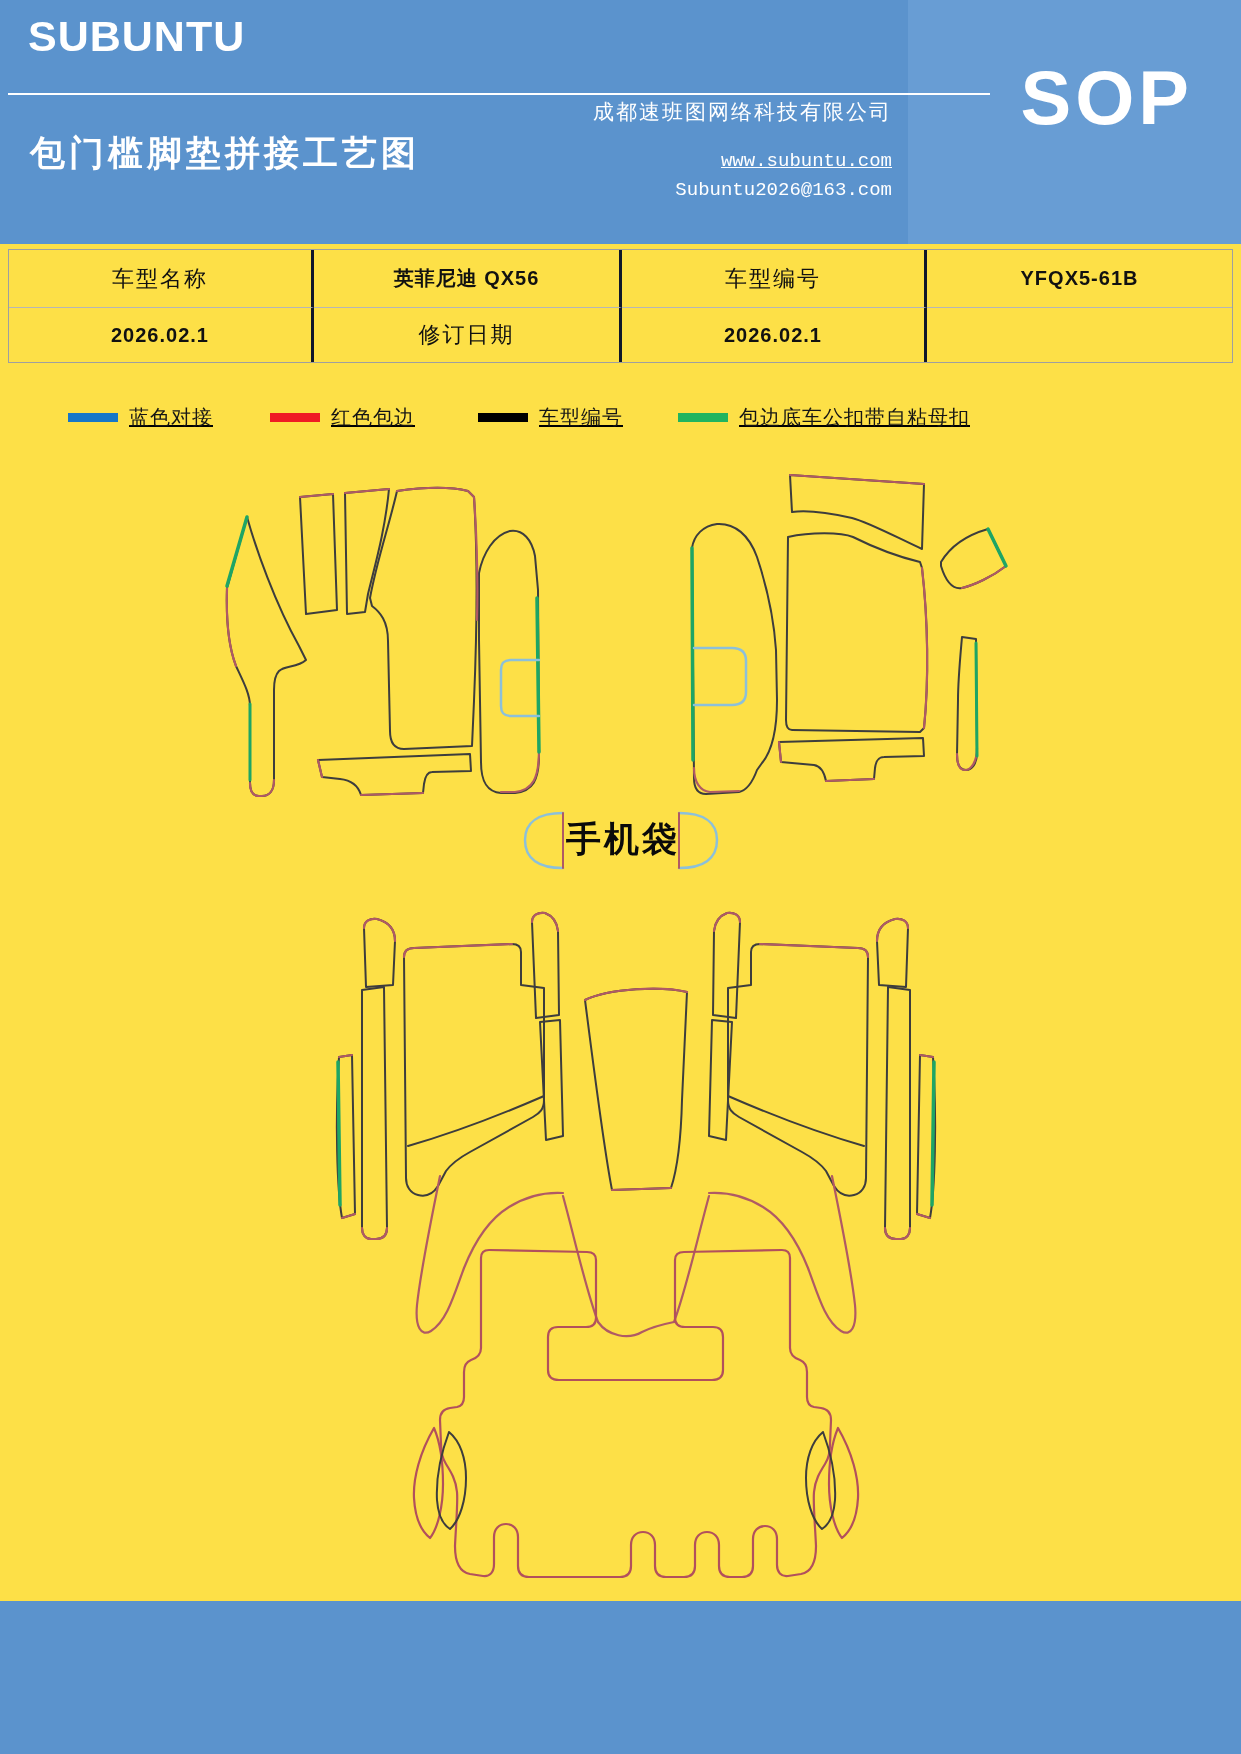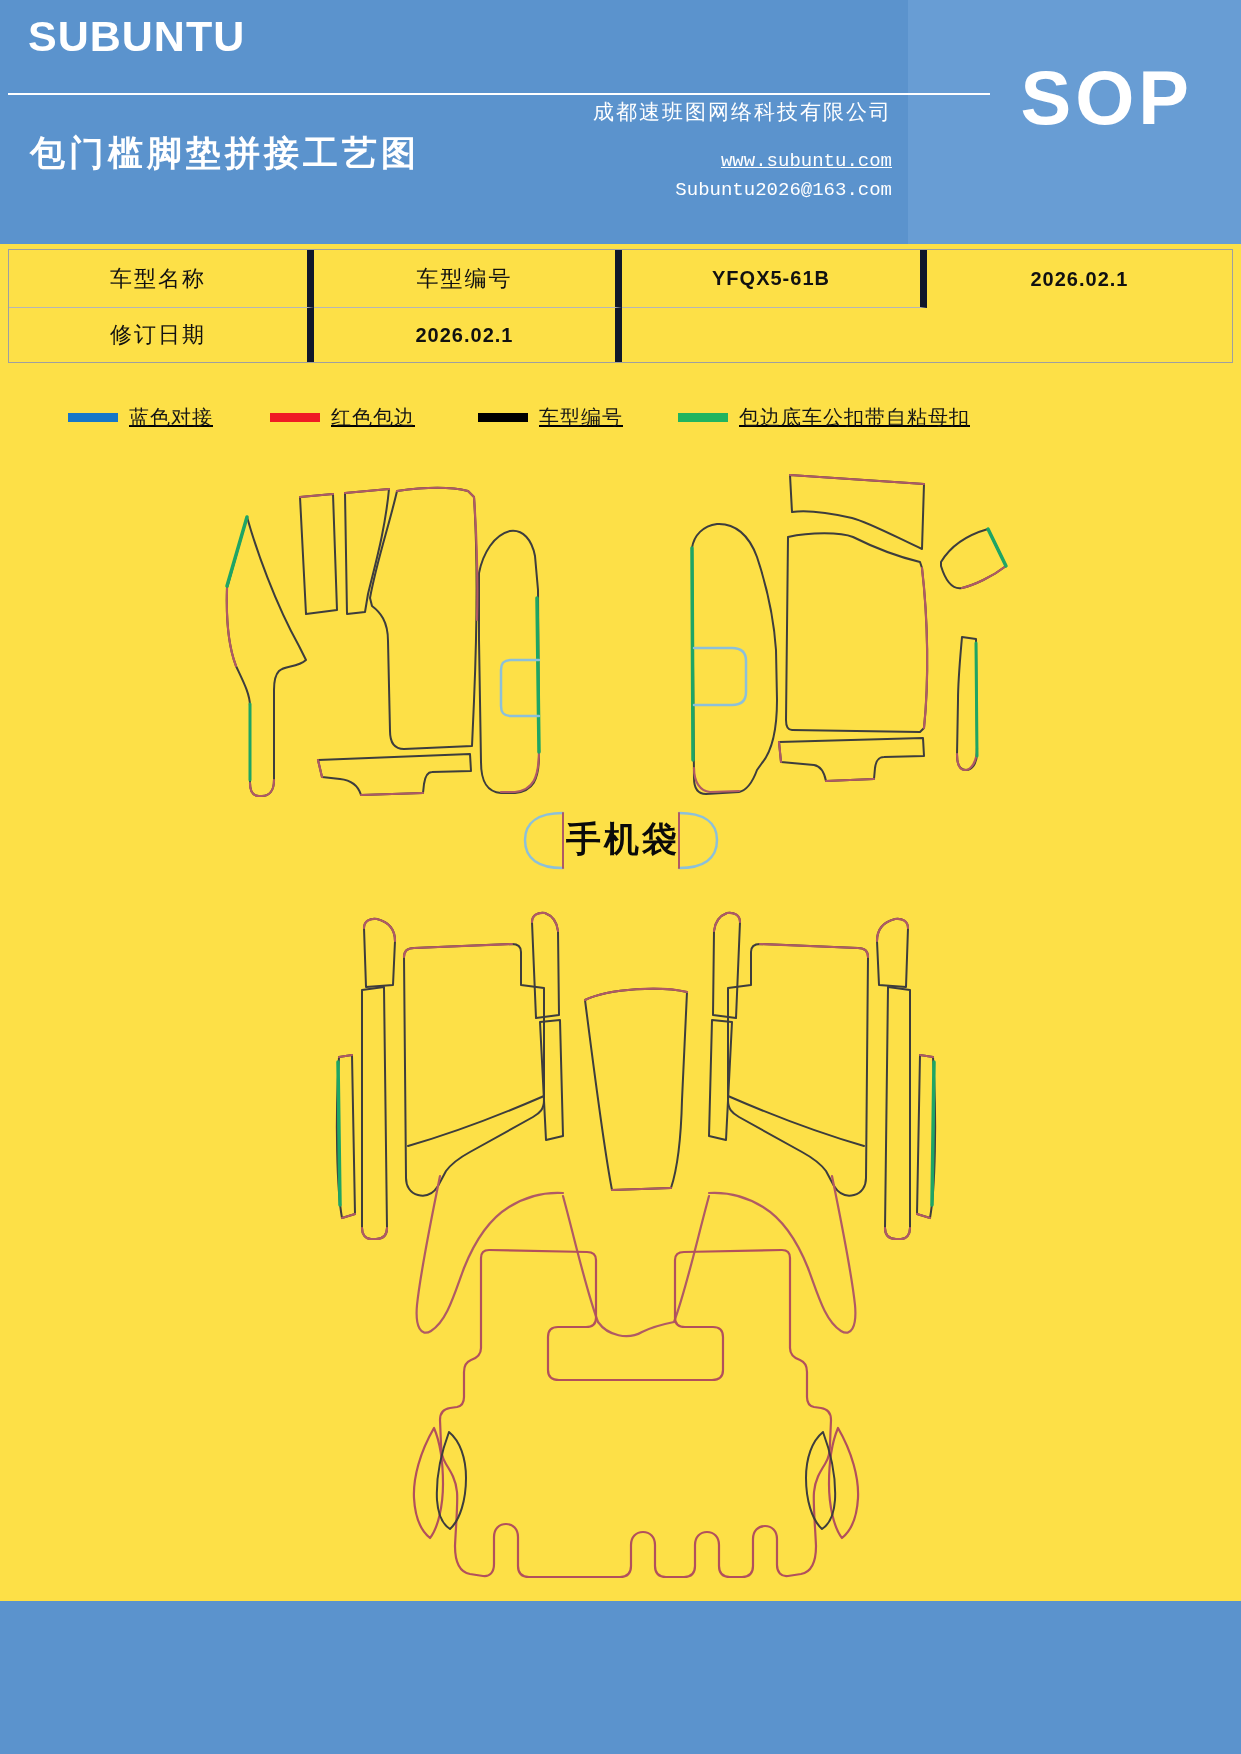--- a/index.html
+++ b/index.html
@@ -18,21 +18,21 @@
   .hdr-site{position:absolute;left:560px;top:150px;width:332px;text-align:right;color:#fff;
         font-size:19px;font-family:"Liberation Mono",monospace;text-decoration:underline;cursor:pointer;}
   .hdr-email{position:absolute;left:560px;top:179px;width:332px;text-align:right;color:#fff;
         font-size:19px;font-family:"Liberation Mono",monospace;}
   .sop{position:absolute;right:48px;top:60px;color:#fff;font-size:76px;font-weight:800;
         letter-spacing:4px;line-height:1;}
   
   .info-table{position:absolute;left:8px;top:249px;width:1225px;height:114px;
         border:1px solid #9f9f9f;box-sizing:border-box;display:grid;
         grid-template-rows:58px 54px;grid-template-columns:305px 308px 305px 1fr;}
-  .cell{border-right:7px solid #0f172a;border-bottom:1px solid #b6b6b6;display:flex;
+  .cell{border-right:3px solid #0f172a;border-bottom:1px solid #b6b6b6;display:flex;
         align-items:center;justify-content:center;color:#111;}
   .cell:nth-child(4n){border-right:none;}
   .cell.last-row{border-bottom:none;}
   .cell .lab{font-size:22px;font-family:"Liberation Serif",serif;letter-spacing:2px;}
   .cell .val{font-size:20px;font-weight:600;letter-spacing:1px;}
   
   .legend{position:absolute;left:0;top:402px;width:1241px;height:32px;}
   .lg-item{position:absolute;top:0;display:flex;align-items:center;height:30px;text-decoration:underline;}
   .lg-swatch{width:50px;height:9px;margin-right:11px;}
   .lg-label{font-size:20px;color:#151515;font-family:"Liberation Serif",serif;letter-spacing:1px;}
@@ -55,20 +55,23 @@
     <div class="page-title">包门槛脚垫拼接工艺图</div>
     <div class="hdr-company">成都速班图网络科技有限公司</div>
     <div class="hdr-site">www.subuntu.com</div>
     <div class="hdr-email">Subuntu2026@163.com</div>
     <div class="sop">SOP</div>
   </div>
 
   <div class="info-table">
     <div class="cell">
         <span class="lab">车型名称</span>
+      </div>
+    <div class="cell">
+        <span class="val">英菲尼迪 QX56</span>
       </div>
     <div class="cell">
         <span class="lab">车型编号</span>
       </div>
     <div class="cell">
         <span class="val">YFQX5-61B</span>
       </div>
     <div class="cell last-row">
         <span class="val">2026.02.1</span>
       </div>

